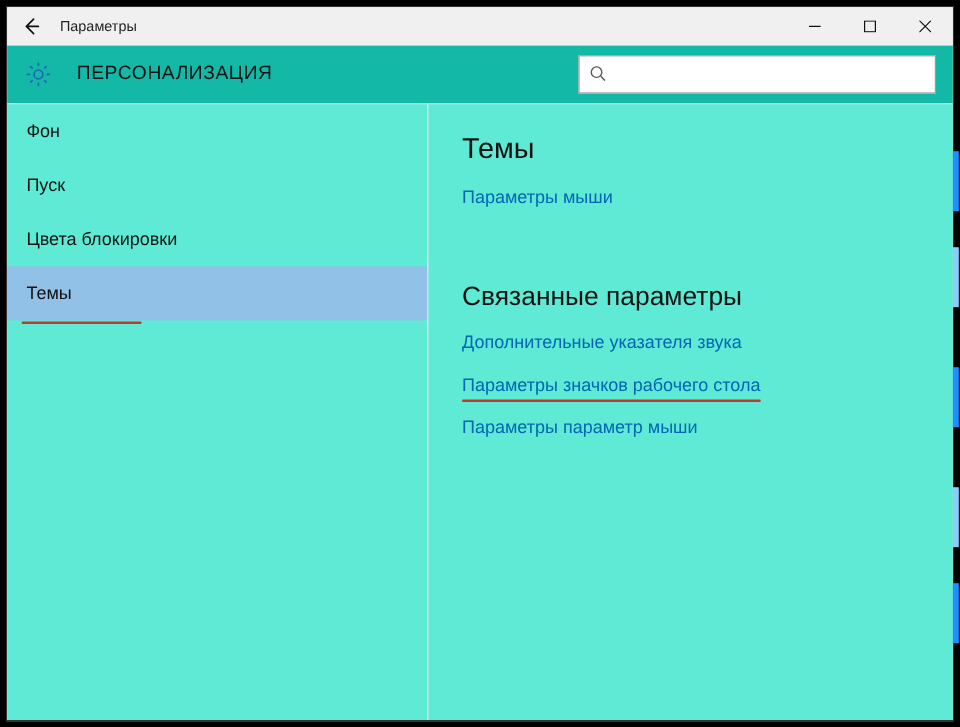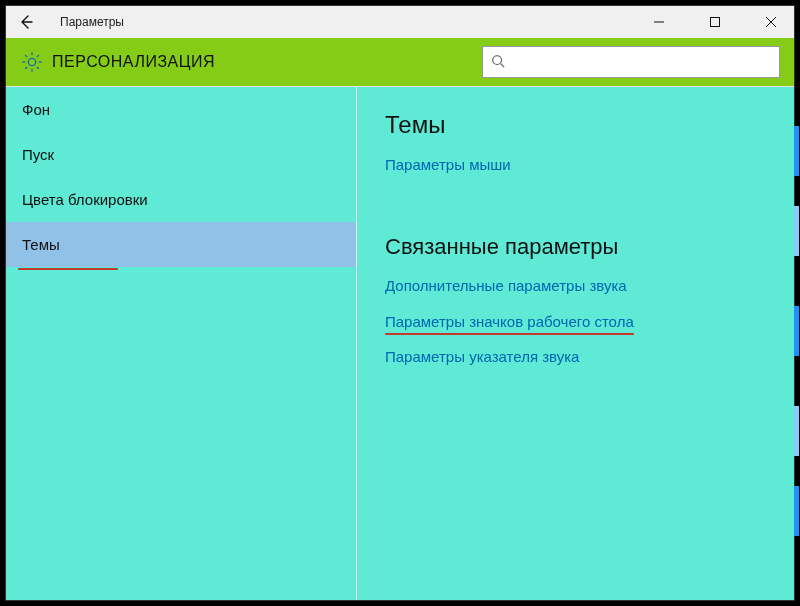--- a/index.html
+++ b/index.html
@@ -23,47 +23,46 @@
     flex-direction: column;
   }
   
   .titlebar {
     height: 32px;
     background: #f0f0f0;
     display: flex;
     align-items: center;
     font-size: 12px;
     color: #222;
-    gap: 10px;
   }
   .titlebar .back-btn {
     width: 40px; height: 32px;
     display: flex; align-items: center; justify-content: center;
     cursor: default;
   }
   .titlebar .title-text {
     padding-left: 4px;
   }
   .titlebar .spacer { flex: 1; }
   .winctrl {
     width: 46px; height: 32px;
     display: flex; align-items: center; justify-content: center;
     cursor: default;
     font-family: "Segoe UI Symbol", sans-serif;
     font-size: 11px;
   }
   
   .header-row {
     height: 48px;
-    background: #84cc16;
+    background: #14b8a6;
     display: flex;
     align-items: center;
     padding-left: 14px;
     padding-right: 14px;
-    gap: 8px;
+    gap: 20px;
     border-bottom: 1px solid #e8e8e8;
   }
   .gear {
     width: 24px; height: 24px;
     display: flex; align-items: center; justify-content: center;
     color: #1a6ab3;
   }
   .category-title {
     font-size: 16px;
     letter-spacing: 0.5px;
@@ -239,29 +238,29 @@
 
       <div class="content">
         <h1 class="section">Темы</h1>
         <div class="link-row">
           <span class="link">Параметры мыши</span>
         </div>
 
         <h2 class="section">Связанные параметры</h2>
 
         <div class="link-row">
-          <span class="link">Дополнительные параметры звука</span>
+          <span class="link">Дополнительные указателя звука</span>
         </div>
         <div class="link-row" style="position:relative; display:inline-block;">
           <span class="link">Параметры значков рабочего стола</span>
           <div class="underline-red" style="left:0; right:0; bottom:14px;"></div>
         </div>
         <br>
         <div class="link-row">
-          <span class="link">Параметры указателя звука</span>
+          <span class="link">Параметры параметр мыши</span>
         </div>
       </div>
 
     </div>
 
   </div>
 
   <div class="right-accents">
     <div class="accent" style="top:120px; background:#1e90ff;"></div>
     <div class="accent" style="top:200px; background:#87cefa;"></div>

